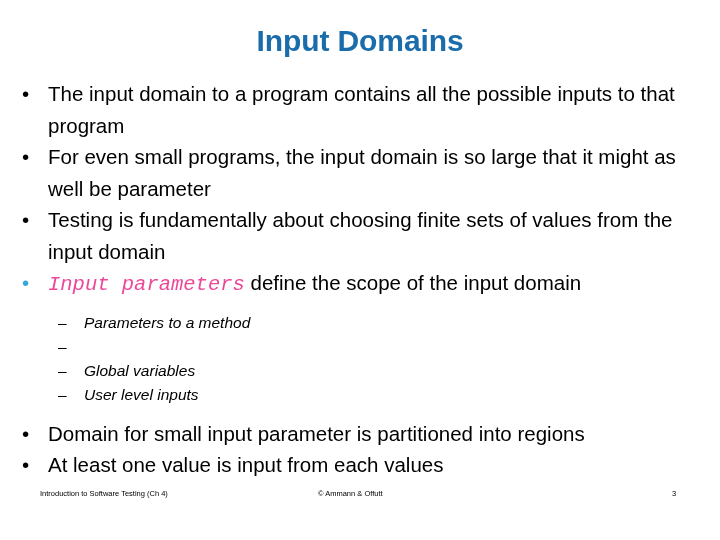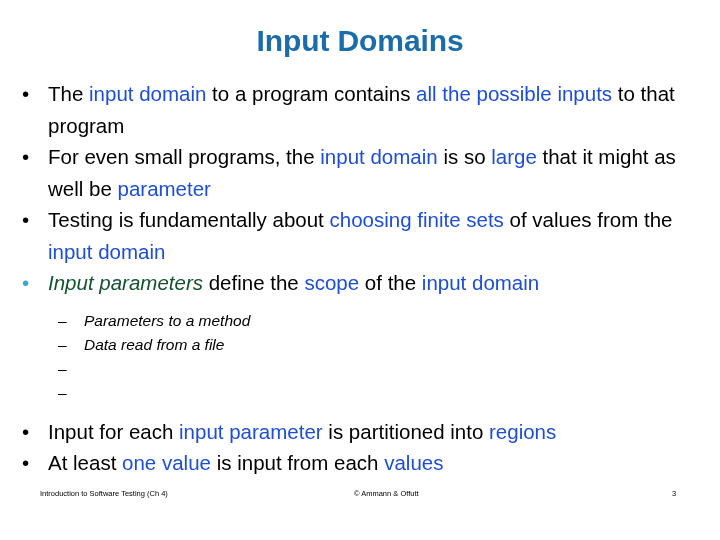--- a/index.html
+++ b/index.html
@@ -78,22 +78,22 @@
     padding-left: 44px;
     font-size: 15.5px;
     line-height: 24px;
     box-sizing: border-box;
   }
   .lvl2 .btext {
     flex: 1 1 auto;
     font-style: italic;
   }
 
-  .accent { color: #1d4ed8; }
-  .accent-i { color: #14532d; font-style: italic; }
+  .accent { color: #000000; }
+  .accent-i { color: #ec4899; font-style: italic; font-family: Liberation Mono, monospace; }
   .marker-accent { color: #35a8d8; }
 
   
   #footer {
     position: absolute;
     left: 0;
     top: 488px;
     width: 720px;
     height: 16px;
     font-size: 7.5px;
@@ -104,21 +104,20 @@
     position: absolute;
     left: 40px;
     top: 0;
     white-space: nowrap;
   }
   #footer-center {
     position: absolute;
     left: 318px;
     top: 0;
     white-space: nowrap;
-    margin-left: 36px;
   }
   #footer-page {
     position: absolute;
     left: 672px;
     top: 0;
     white-space: nowrap;
   }
 </style>
 </head>
 <body>
@@ -148,34 +147,35 @@
         </div>
       </div>
 
     <div class="sub-list" id="sub-bullets">
         <div class="bullet-row lvl2">
           <span class="marker">–</span>
           <span class="btext">Parameters to a method</span>
         </div>
         <div class="bullet-row lvl2">
           <span class="marker">–</span>
-          <span class="btext">Data read from a file</span>
         </div>
         <div class="bullet-row lvl2">
           <span class="marker">–</span>
+          <span class="btext">Global variables</span>
         </div>
         <div class="bullet-row lvl2">
           <span class="marker">–</span>
+          <span class="btext">User level inputs</span>
         </div>
       </div>
 
     <div id="bullets-bottom">
         <div class="bullet-row lvl1">
           <span class="marker">•</span>
-          <span class="btext"><span>Input for each </span><span class="accent">input parameter</span><span> is partitioned into </span><span class="accent">regions</span></span>
+          <span class="btext"><span>Domain for small </span><span class="accent">input parameter</span><span> is partitioned into </span><span class="accent">regions</span></span>
         </div>
         <div class="bullet-row lvl1">
           <span class="marker">•</span>
           <span class="btext"><span>At least </span><span class="accent">one value</span><span> is input from each </span><span class="accent">values</span></span>
         </div>
       </div>
 
   </div>
 
   <div id="footer">

